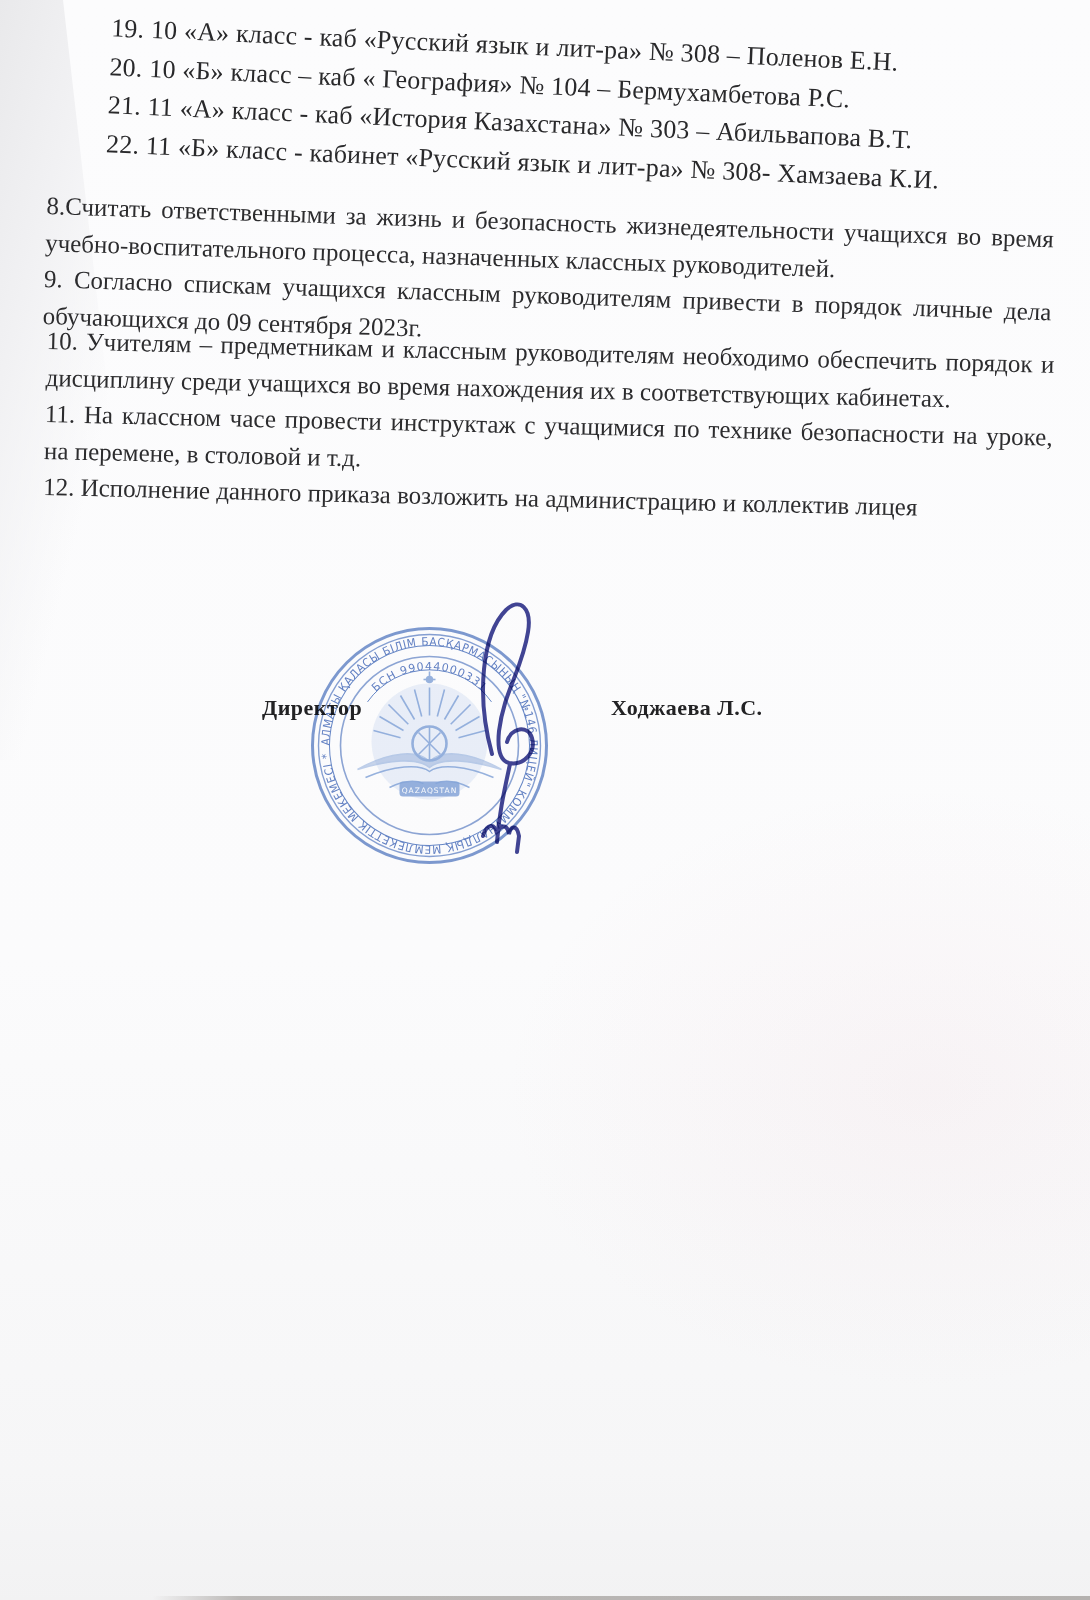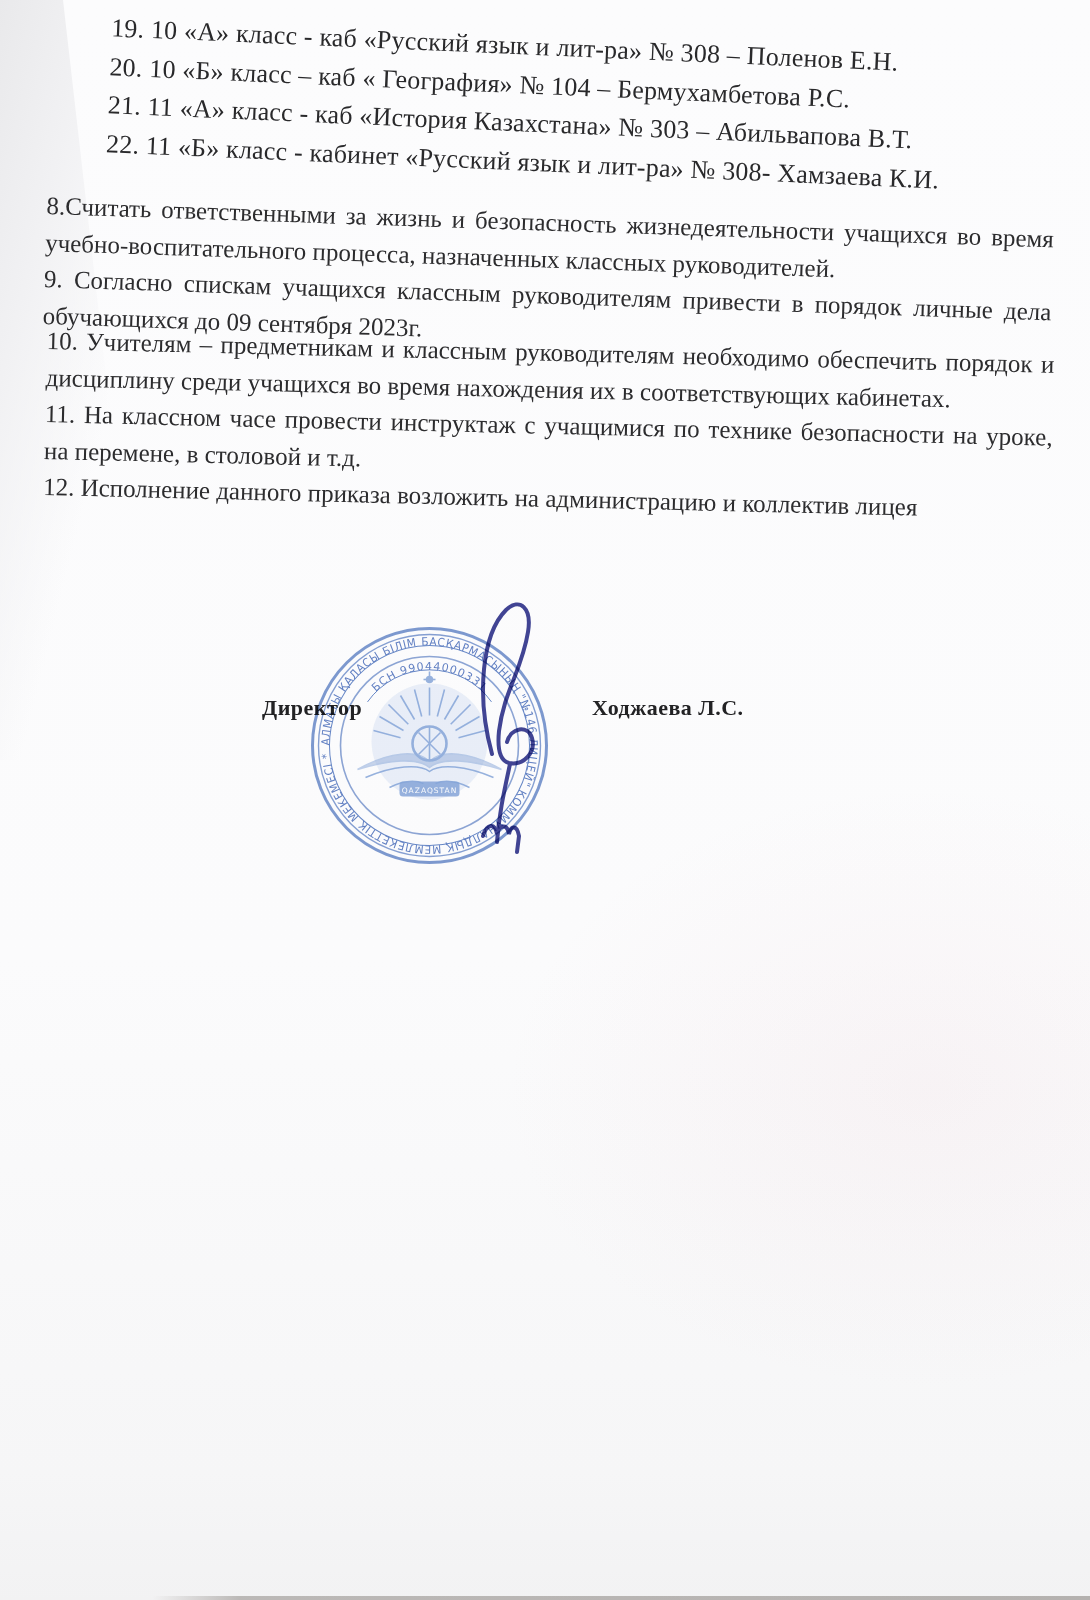--- a/index.html
+++ b/index.html
@@ -37,21 +37,21 @@
     font-size:25px;line-height:36.5px;color:#2c2c2e;
   }
   .para-block p{margin:0;text-align:justify;}
   .pb1{top:188px;transform:rotate(1.9deg);transform-origin:0 0;}
   .pb2{top:323px;transform:rotate(1.35deg);transform-origin:0 0;}
   .sig-role,.sig-name{
     position:absolute;top:695px;font-size:22px;font-weight:bold;
     letter-spacing:0.5px;color:#222224;margin-left:19px;
   }
   .sig-role{left:243px;}
-  .sig-name{left:573px;font-family:Liberation Serif, serif;}
+  .sig-name{left:592px;font-family:Liberation Serif, serif;}
   .stamp{
     position:absolute;left:307px;top:623px;width:245px;height:245px;
     mix-blend-mode:multiply;opacity:0.92;
   }
   .stamp text{font-family:"DejaVu Sans", sans-serif;}
   .signature{
     position:absolute;left:452px;top:596px;width:128px;height:290px;
     mix-blend-mode:multiply;
   }
 </style>

